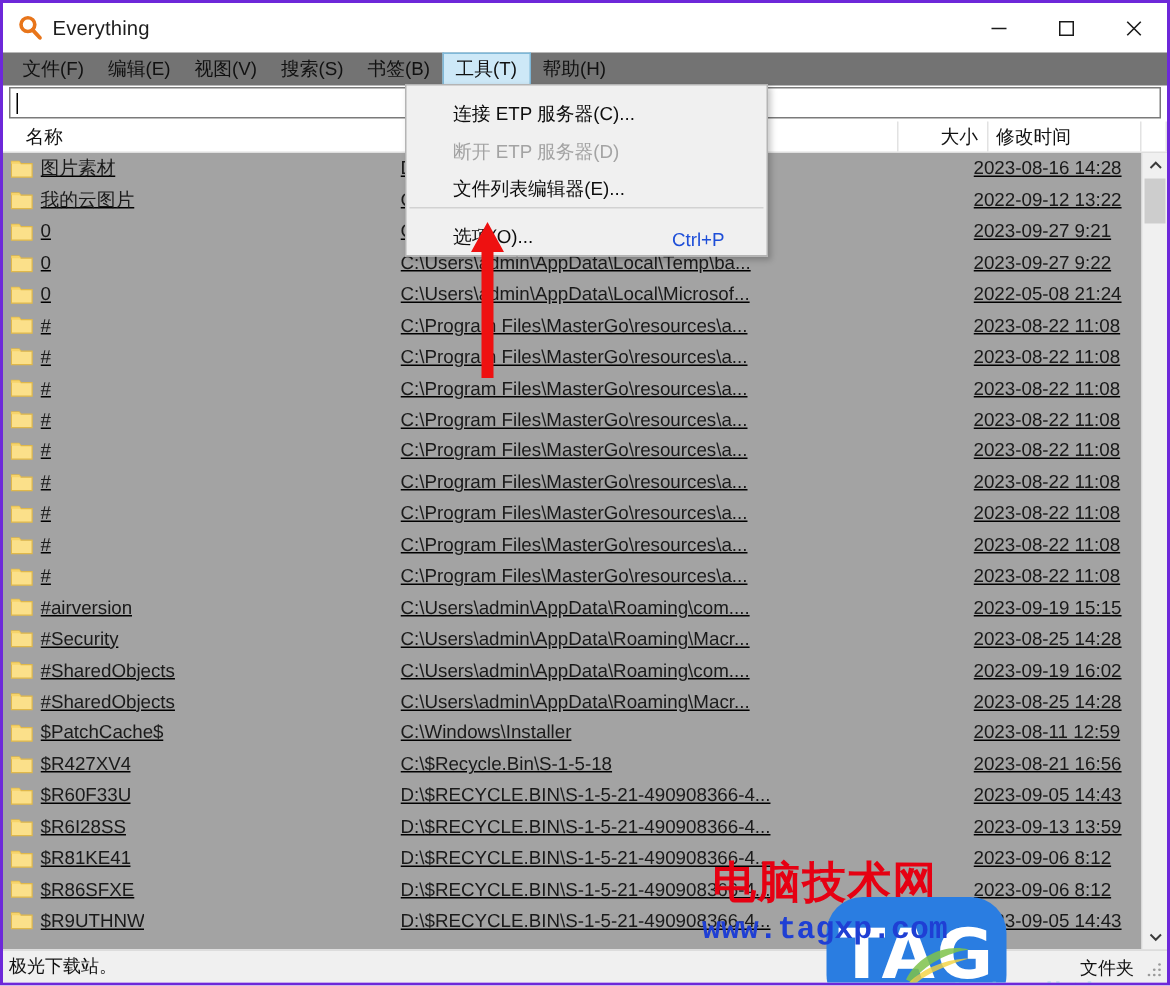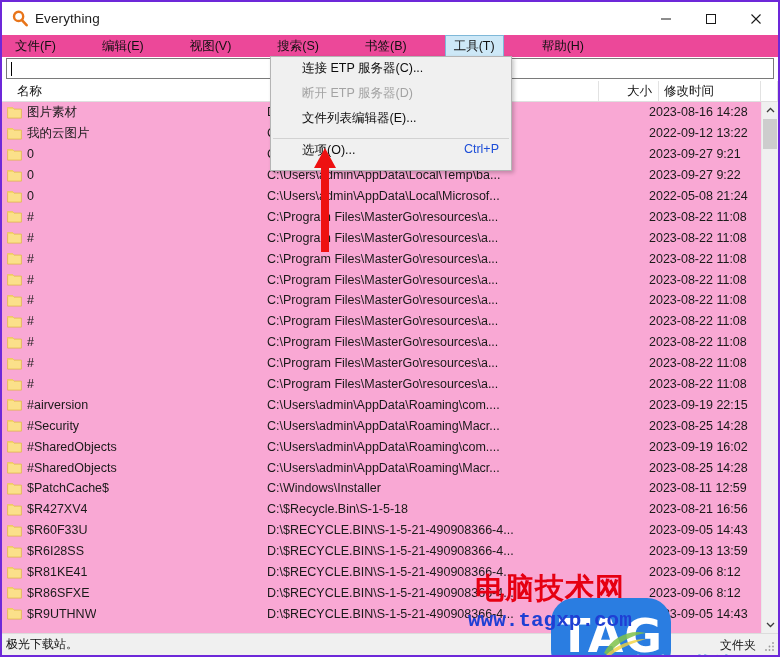--- a/index.html
+++ b/index.html
@@ -46,23 +46,23 @@
     width: 45px; height: 33px;
     display: flex; align-items: center; justify-content: center;
     background: transparent;
   }
   .win-btn svg { display: block; }
 
   
   .menubar {
     height: 22px; flex: none;
     display: flex; align-items: stretch;
-    background: #ec4899;
+    background: #737373;
     padding-left: 5px;
-    position: relative; z-index: 40; gap: 30px;
+    position: relative; z-index: 40;
   }
   .menu-item {
     display: flex; align-items: center;
     padding: 0 8px;
     font-size: 12.5px; color: #111;
     white-space: nowrap;
   }
   .menu-item.active {
     background: #cde8f7;
     border: 1px solid #7fb8d8;
@@ -108,21 +108,22 @@
   .ch-path { width: 322px; }
   .ch-size { width: 60px; justify-content: flex-end; padding-right: 6px; }
   .ch-date { flex: 1; }
   .ch-spacer { width: 17px; border-right: none; }
 
   
   .listarea {
     flex: 1; display: flex;
     position: relative;
     overflow: hidden;
-    background: #f9a8d4;
+    background: #a3a3a3;
+    text-decoration: underline;
   }
   .rows {
     flex: 1; overflow: hidden;
   }
   .row {
     height: 20.9px;
     display: flex; align-items: center;
     font-size: 12.5px; color: #1a1a1a;
     white-space: nowrap;
   }
@@ -192,22 +193,22 @@
     left: 268px; top: 54px;
     width: 242px;
     background: #f0f0f0;
     border: 1px solid #b4b4b4;
     box-shadow: 2px 2px 4px rgba(0,0,0,.22);
     z-index: 60;
     padding: 3px 0 3px 0;
   }
   .dd-item {
     height: 25px;
-    display: flex; align-items: flex-start;
-    padding-left: 31px; padding-right: 12px;
+    display: flex; align-items: flex-end;
+    padding-left: 31px; padding-right: 28px;
     font-size: 12.5px; color: #0d0d0d;
     white-space: nowrap;
   }
   .dd-item.disabled { color: #a3a3a3; }
   .dd-item .shortcut {
     margin-left: auto; color: #1d4ed8; font-size: 12.5px;
   }
   .dd-sep {
     height: 1px; background: #d2d2d2;
     margin: 3px 2px 3px 2px;
@@ -519,21 +520,21 @@
             <span class="folder-ico">
               <svg width="15" height="13" viewBox="0 0 15 13">
                 <path d="M0.6,1.6 h5.1 l1.3,1.5 h7.4 v9 h-13.8 z" fill="#fbe08a" stroke="#e0b84a" stroke-width="0.8"></path>
                 <path d="M0.6,1.6 h5.1 l1.3,1.5 h-6.4 z" fill="#f6d36a"></path>
               </svg>
             </span>
             <span class="name-txt">#airversion</span>
           </div>
           <div class="cell-path">C:\Users\admin\AppData\Roaming\com....</div>
           <div class="cell-size"></div>
-          <div class="cell-date">2023-09-19 22:15</div>
+          <div class="cell-date">2023-09-19 15:15</div>
         </div>
         <div class="row">
           <div class="cell-name">
             <span class="folder-ico">
               <svg width="15" height="13" viewBox="0 0 15 13">
                 <path d="M0.6,1.6 h5.1 l1.3,1.5 h7.4 v9 h-13.8 z" fill="#fbe08a" stroke="#e0b84a" stroke-width="0.8"></path>
                 <path d="M0.6,1.6 h5.1 l1.3,1.5 h-6.4 z" fill="#f6d36a"></path>
               </svg>
             </span>
             <span class="name-txt">#Security</span>

